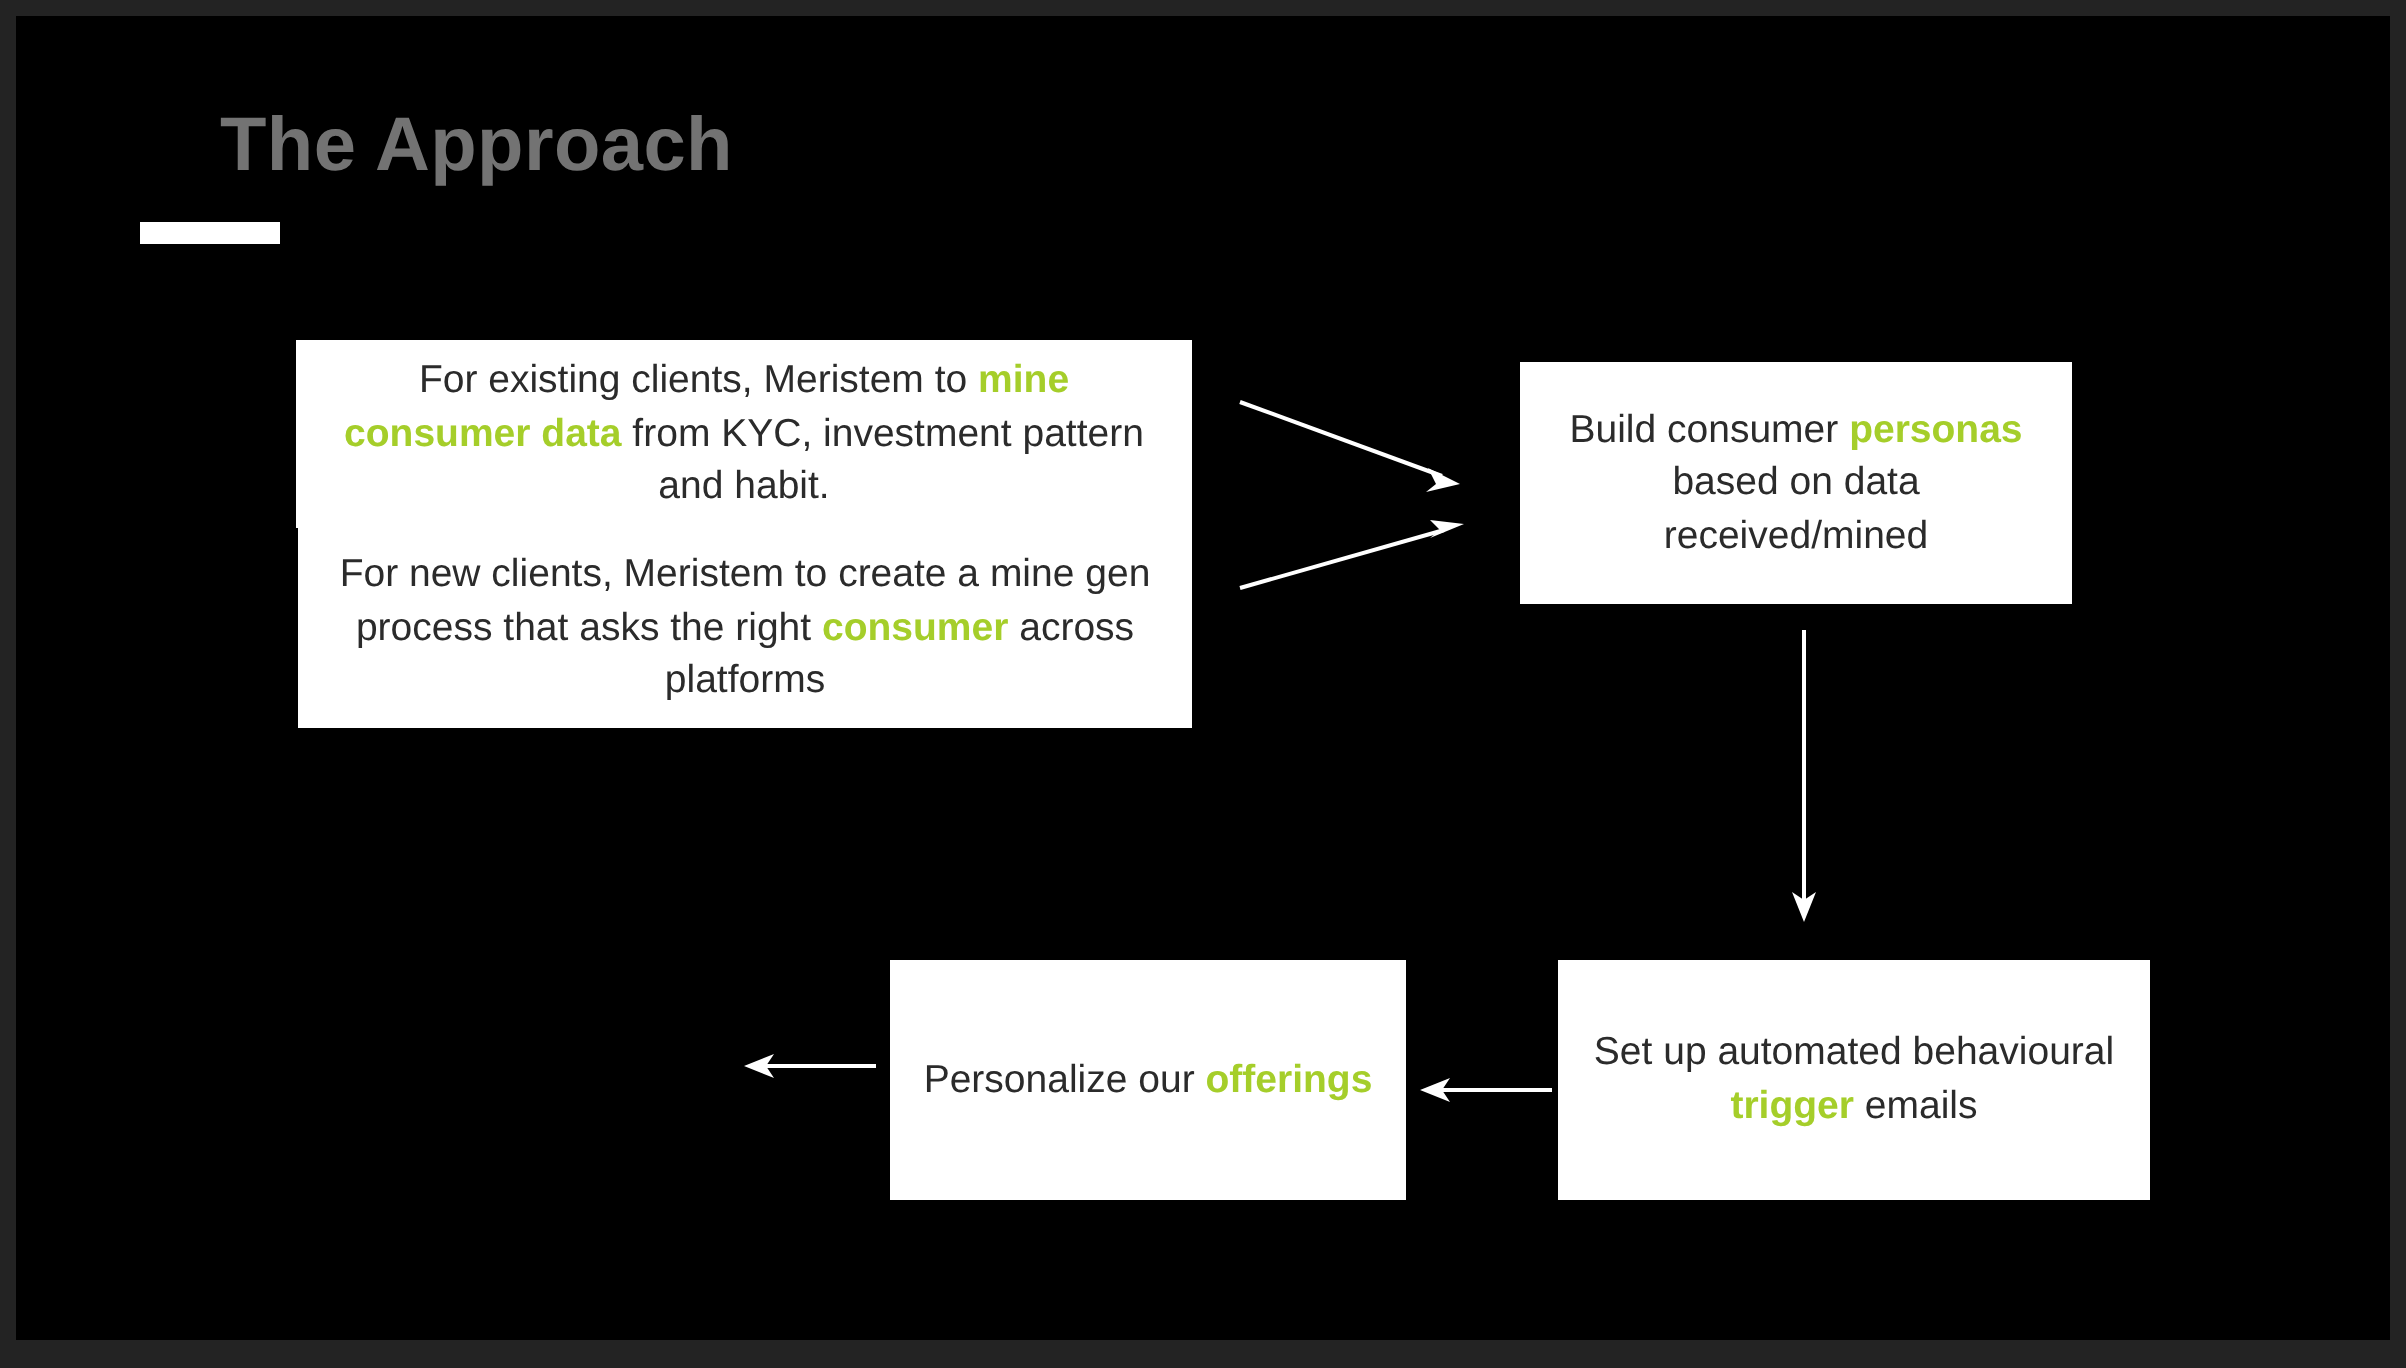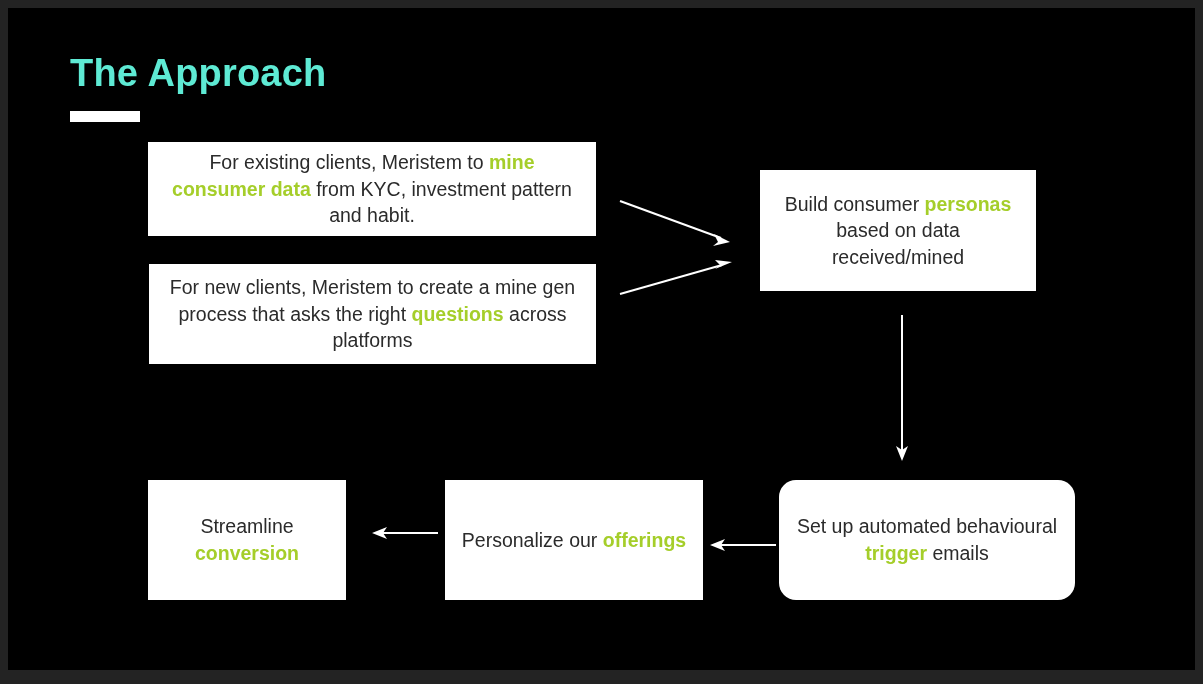--- a/index.html
+++ b/index.html
@@ -26,24 +26,25 @@
 
   
   #title-block {
     position: absolute;
     left: 62px;
     top: 46px;
   }
   #page-title {
     font-size: 38px;
     font-weight: bold;
-    color: #5eead4;
+    color: #737373;
     letter-spacing: 0.2px;
     line-height: 1.05;
     white-space: nowrap;
+    margin-left: 40px;
   }
   #title-rule {
     margin-top: 17px;
     width: 70px;
     height: 11px;
     background: #ffffff;
   }
 
   
   .box {
@@ -59,24 +60,24 @@
     font-size: 19.5px;
     line-height: 1.36;
     text-align: center;
     padding: 0 14px;
   }
   .hl {
     color: #a5ce2a;
     font-weight: bold;
   }
 
-  #box-existing-clients { left: 140px; top: 134px;  width: 448px; height: 94px; }
+  #box-existing-clients { left: 140px; top: 162px;  width: 448px; height: 94px; }
   #box-new-clients      { left: 141px; top: 256px;  width: 447px; height: 100px; }
-  #box-personas         { left: 752px; top: 162px;  width: 276px; height: 121px; }
-  #box-trigger-emails   { left: 771px; top: 472px;  width: 296px; height: 120px; border-radius: 17px; }
+  #box-personas         { left: 752px; top: 173px;  width: 276px; height: 121px; }
+  #box-trigger-emails   { left: 771px; top: 472px;  width: 296px; height: 120px; }
   #box-personalize      { left: 437px; top: 472px;  width: 258px; height: 120px; }
   #box-streamline       { left: 140px; top: 472px;  width: 198px; height: 120px; }
 
   #box-streamline .box-text,
   #box-personalize .box-text { font-size: 19.5px; }
 
   
   .arrow-svg {
     position: absolute;
     overflow: visible;
@@ -95,38 +96,35 @@
   <div id="title-block">
     <div id="page-title">The Approach</div>
     <div id="title-rule"></div>
   </div>
 
   <div class="box" id="box-existing-clients">
     <div class="box-text"><span>For existing clients, Meristem to </span><span class="hl">mine consumer data</span><span> from KYC, investment pattern and habit.</span></div>
   </div>
 
   <div class="box" id="box-new-clients">
-    <div class="box-text"><span>For new clients, Meristem to create a mine gen process that asks the right </span><span class="hl">questions</span><span> across platforms</span></div>
+    <div class="box-text"><span>For new clients, Meristem to create a mine gen process that asks the right </span><span class="hl">consumer</span><span> across platforms</span></div>
   </div>
 
   <div class="box" id="box-personas">
     <div class="box-text"><span>Build consumer </span><span class="hl">personas</span><span> based on data received/mined</span></div>
   </div>
 
   <div class="box" id="box-trigger-emails">
     <div class="box-text"><span>Set up automated behavioural </span><span class="hl">trigger</span><span> emails</span></div>
   </div>
 
   <div class="box" id="box-personalize">
     <div class="box-text"><span>Personalize our </span><span class="hl">offerings</span><span></span></div>
   </div>
 
-  <div class="box" id="box-streamline">
-    <div class="box-text"><span>Streamline </span><span class="hl">conversion</span><span></span></div>
-  </div>
 
   <svg class="arrow-svg" id="arrow-top-diagonal" width="120" height="58" viewBox="0 0 120 58">
     <line x1="2" y1="7" x2="103" y2="44" stroke="#ffffff" stroke-width="2"></line>
     <polygon points="112,48 96,40 100,48 95,52" fill="#ffffff"></polygon>
   </svg>
 
   <svg class="arrow-svg" id="arrow-bottom-diagonal" width="125" height="48" viewBox="0 0 125 48">
     <line x1="2" y1="40" x2="104" y2="11" stroke="#ffffff" stroke-width="2"></line>
     <polygon points="114,8 97,6 102,11 97,15" fill="#ffffff"></polygon>
   </svg>

